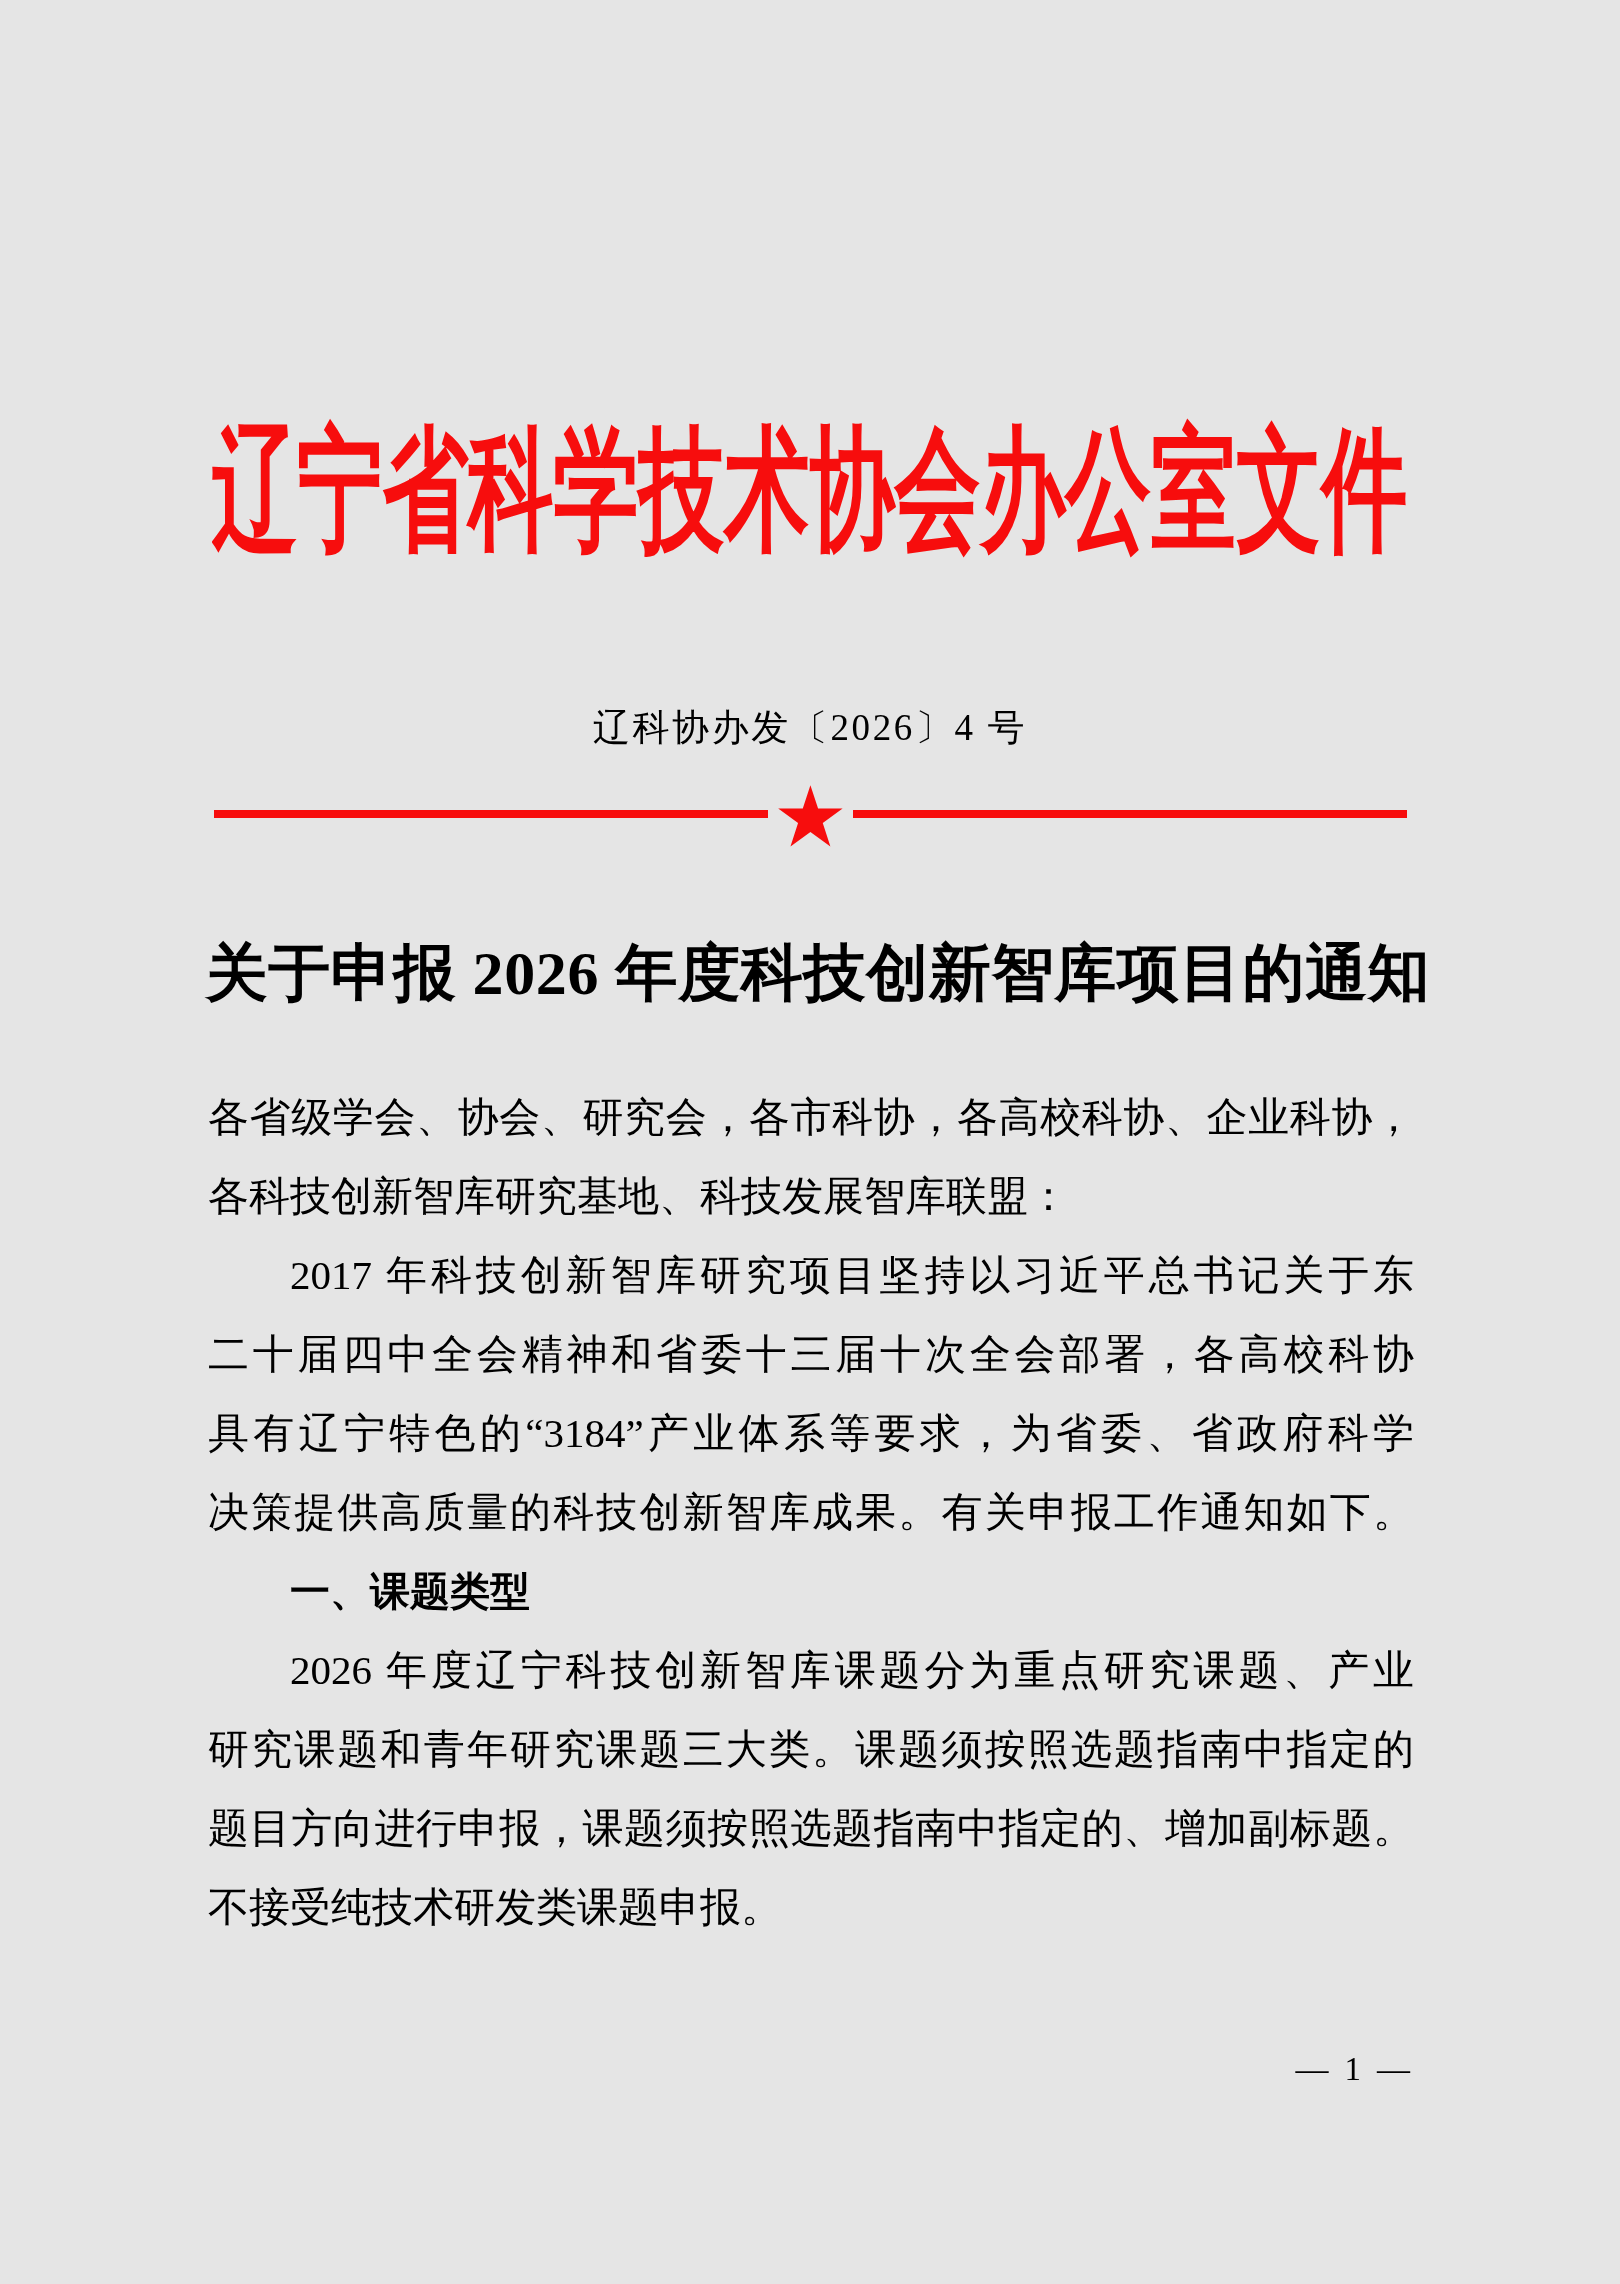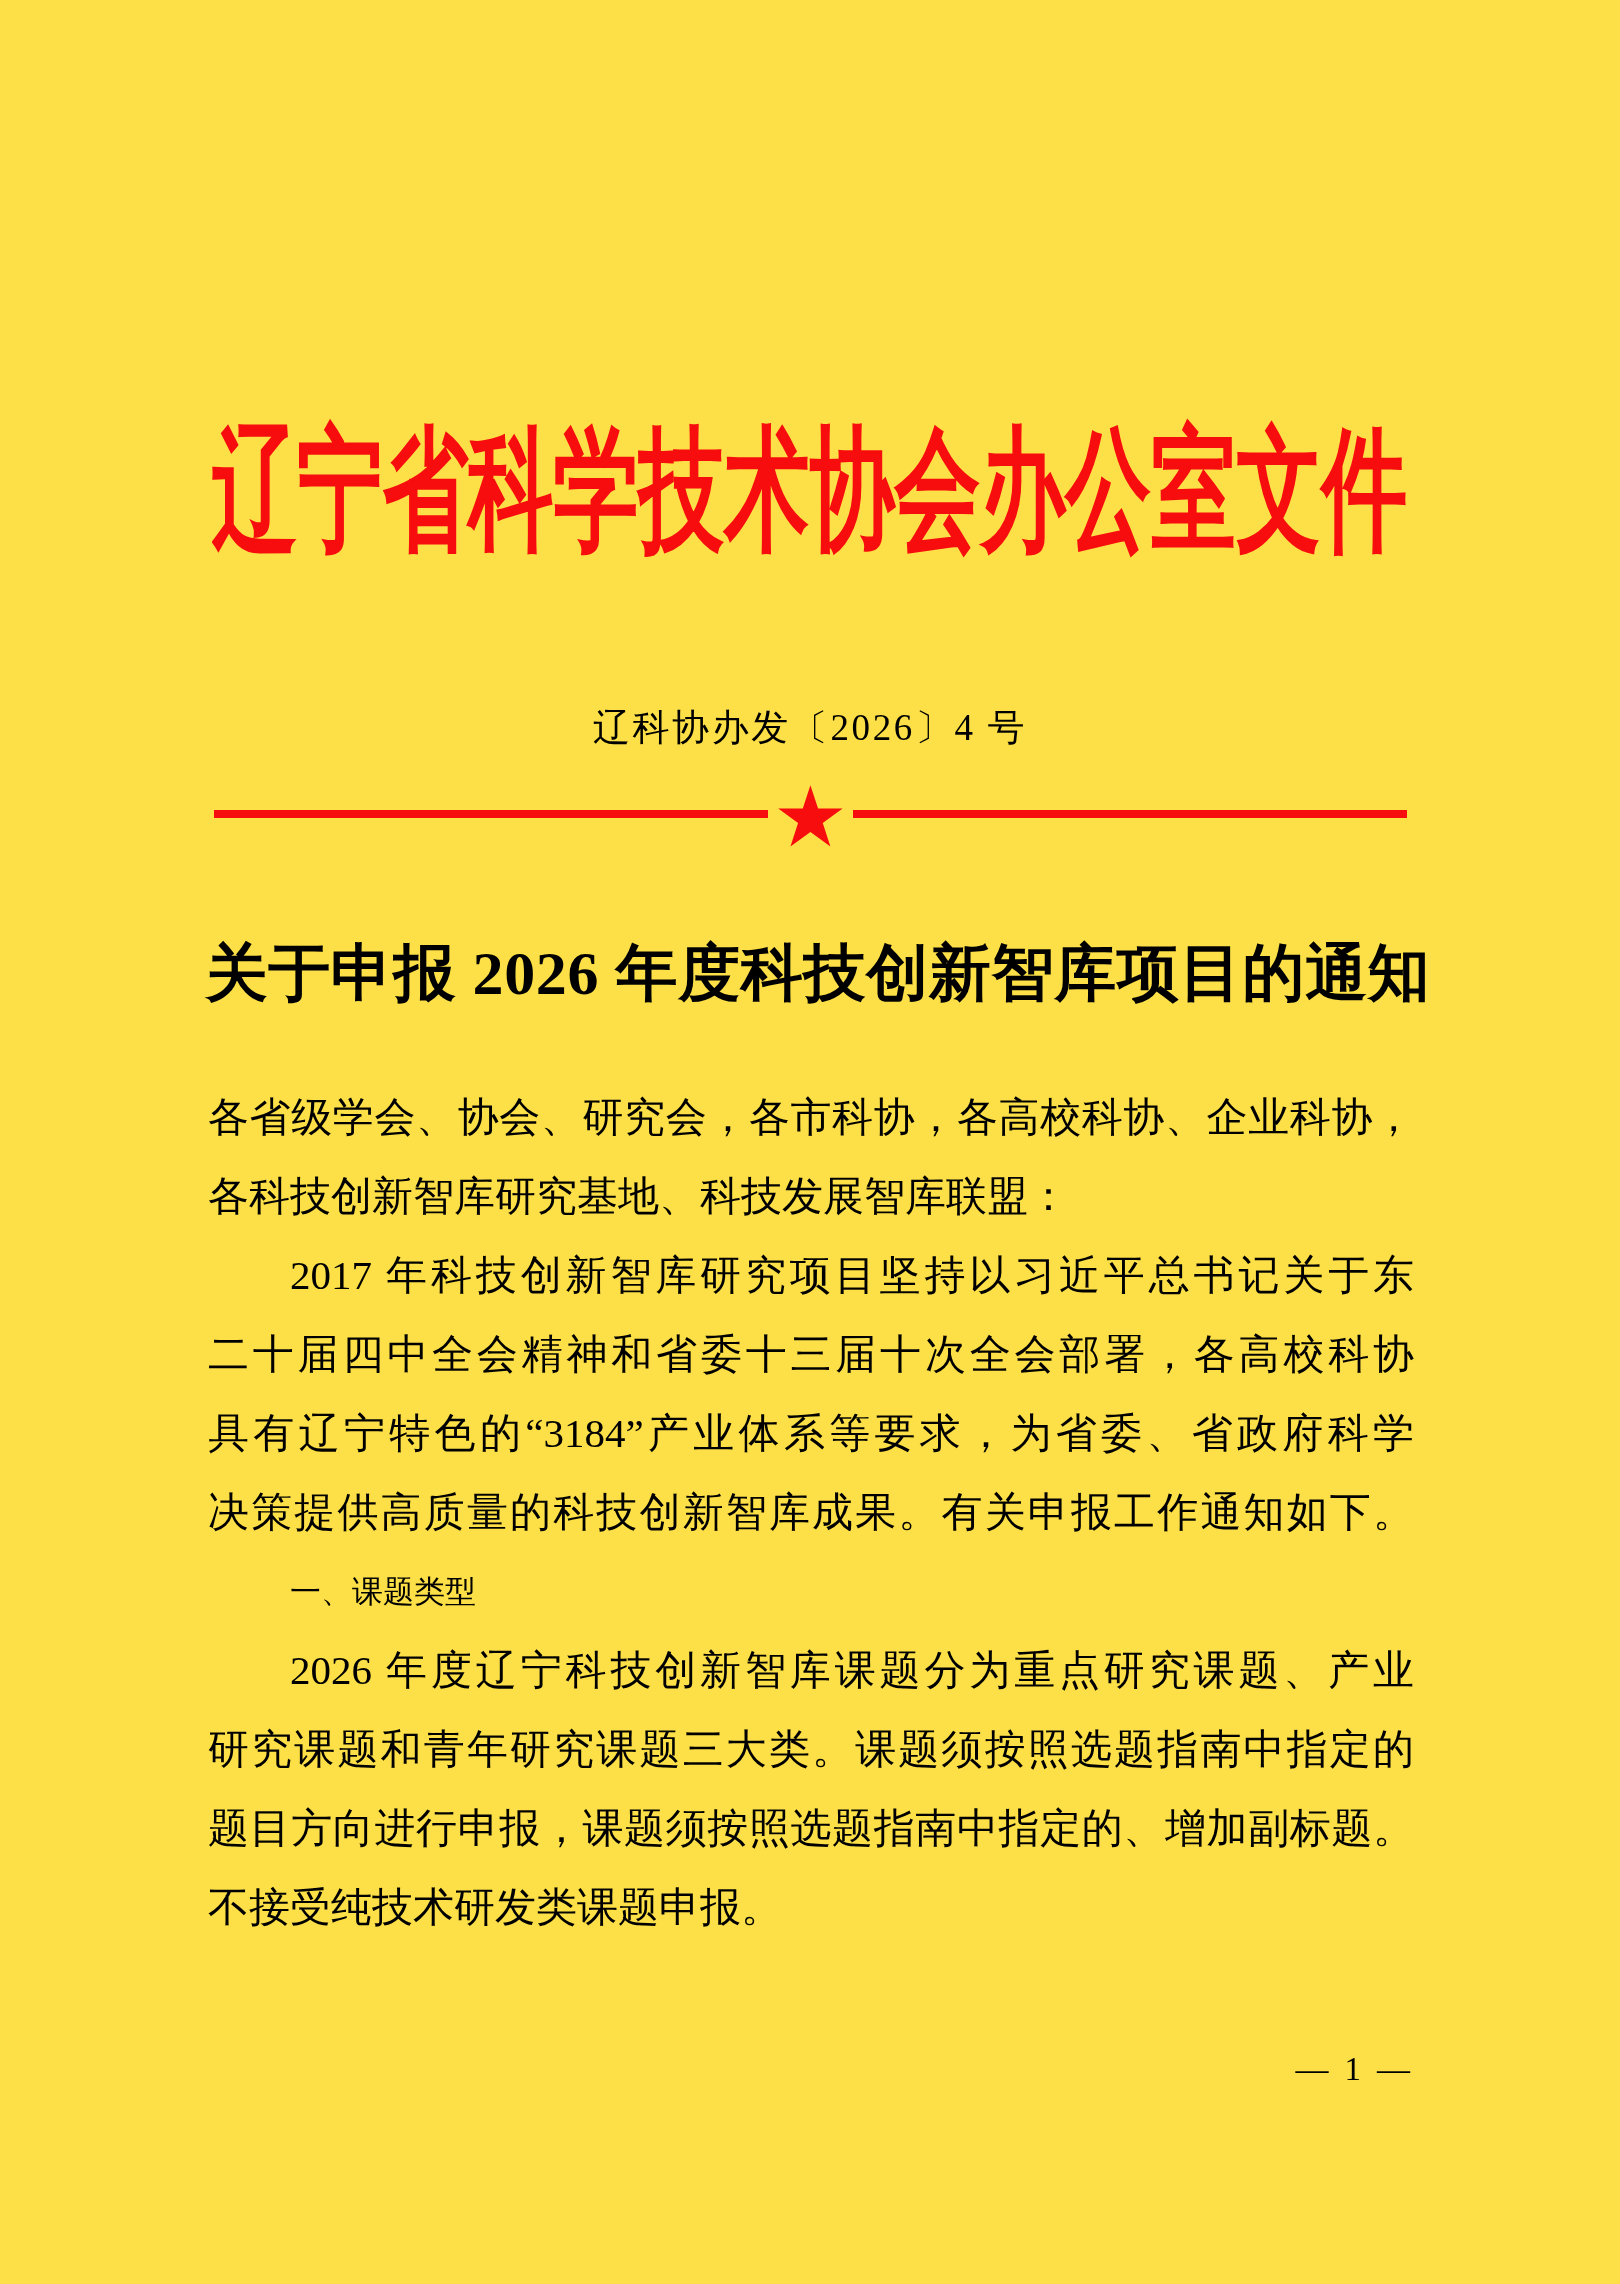--- a/index.html
+++ b/index.html
@@ -4,21 +4,21 @@
 <style>
   html, body {
     margin: 0;
     padding: 0;
     background: #888;
   }
   .page {
     position: relative;
     width: 1620px;
     height: 2284px;
-    background: #fde047;
+    background: #e5e5e5;
     overflow: hidden;
     font-family: "Liberation Serif", "DejaVu Serif", serif;
     color: #000;
   }
 
   
   .letterhead {
     position: absolute;
     left: 212px;
     top: 417px;
@@ -101,22 +101,22 @@
     text-align: justify;
     text-align-last: justify;
     white-space: normal;
     overflow: hidden;
   }
   .body-line.indent {
     text-indent: 82px;
   }
   .body-line.heading {
     font-family: "Liberation Sans", "DejaVu Sans", sans-serif;
-    font-weight: normal;
-    font-size: 31px;
+    font-weight: bold;
+    font-size: 40px;
   }
 
   
   .page-number {
     position: absolute;
     top: 2051px;
     right: 206px;
     font-size: 33px;
     letter-spacing: 3.9px;
     font-family: "Liberation Serif", "DejaVu Serif", serif;

